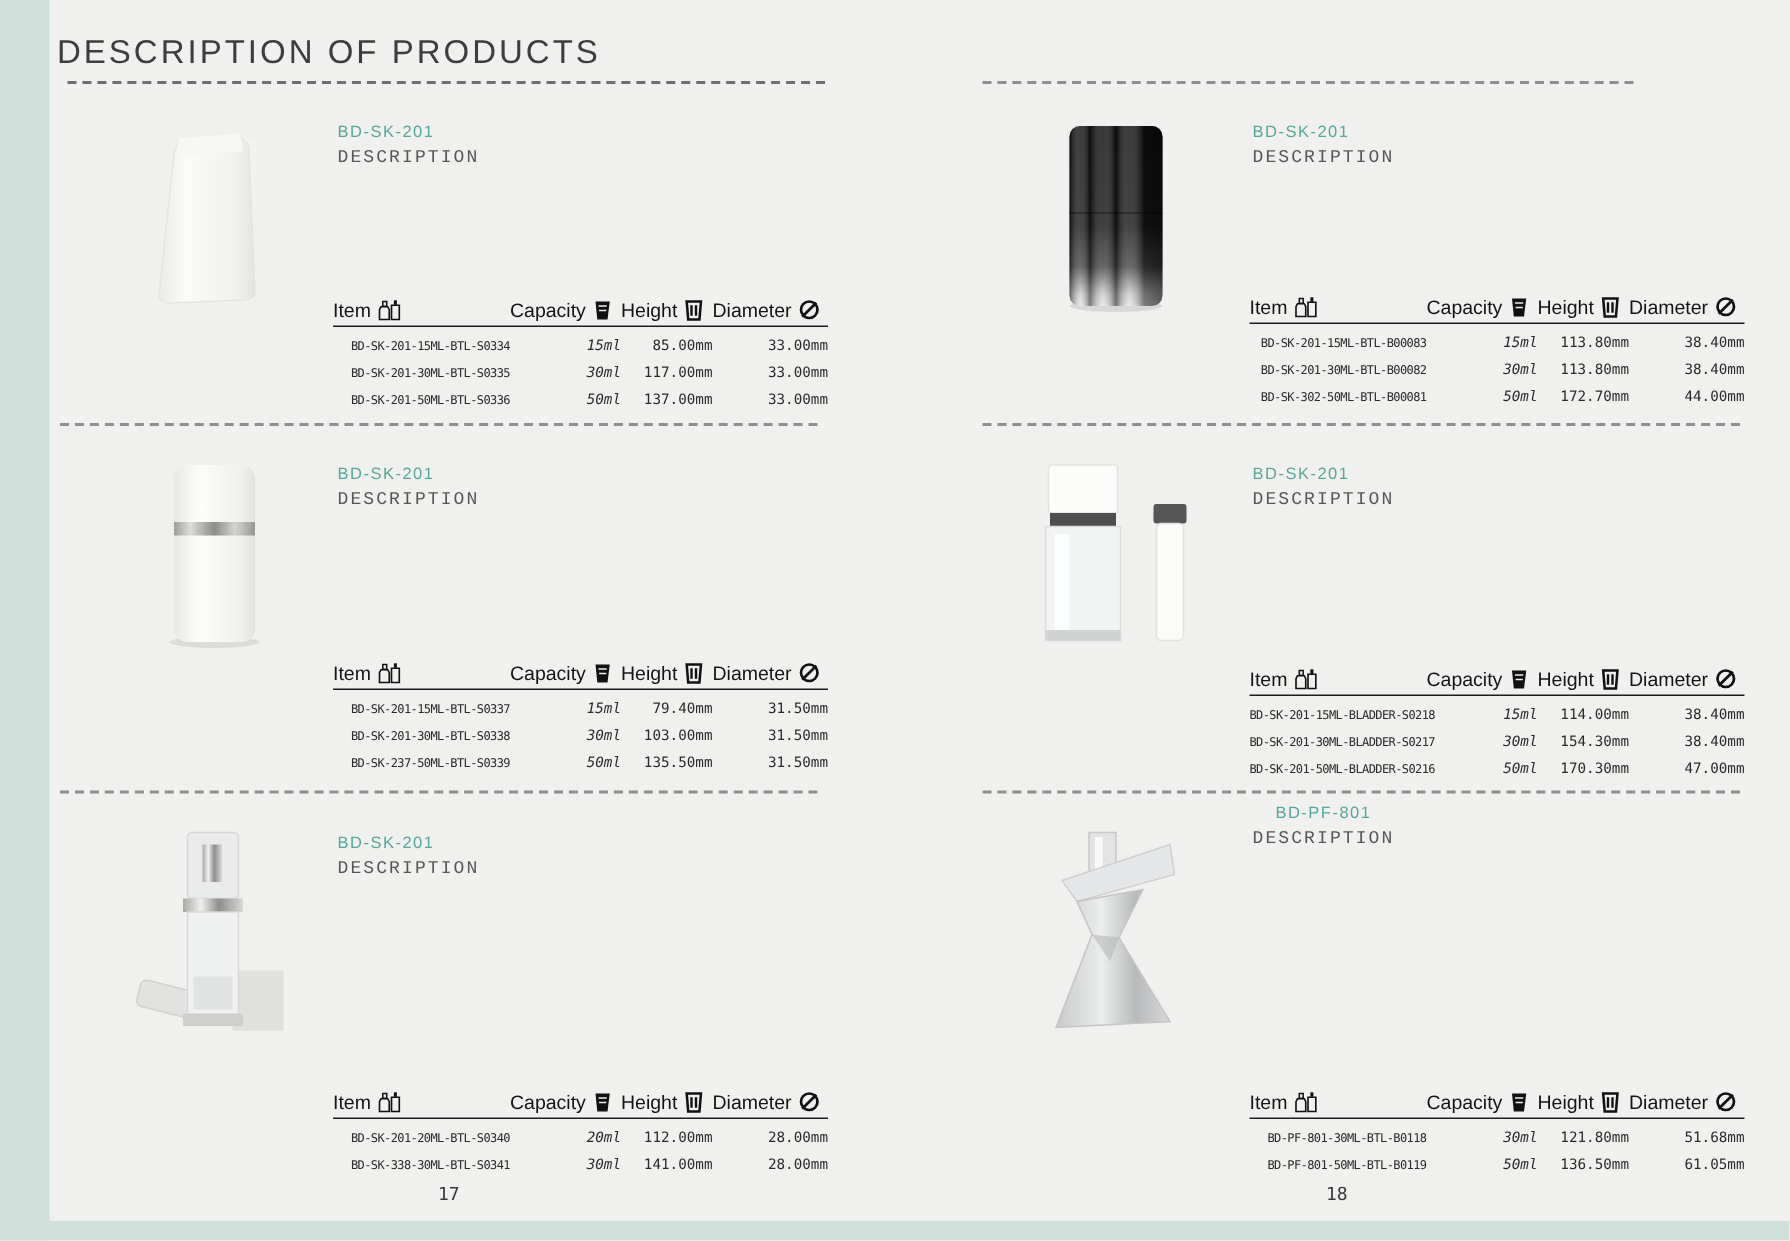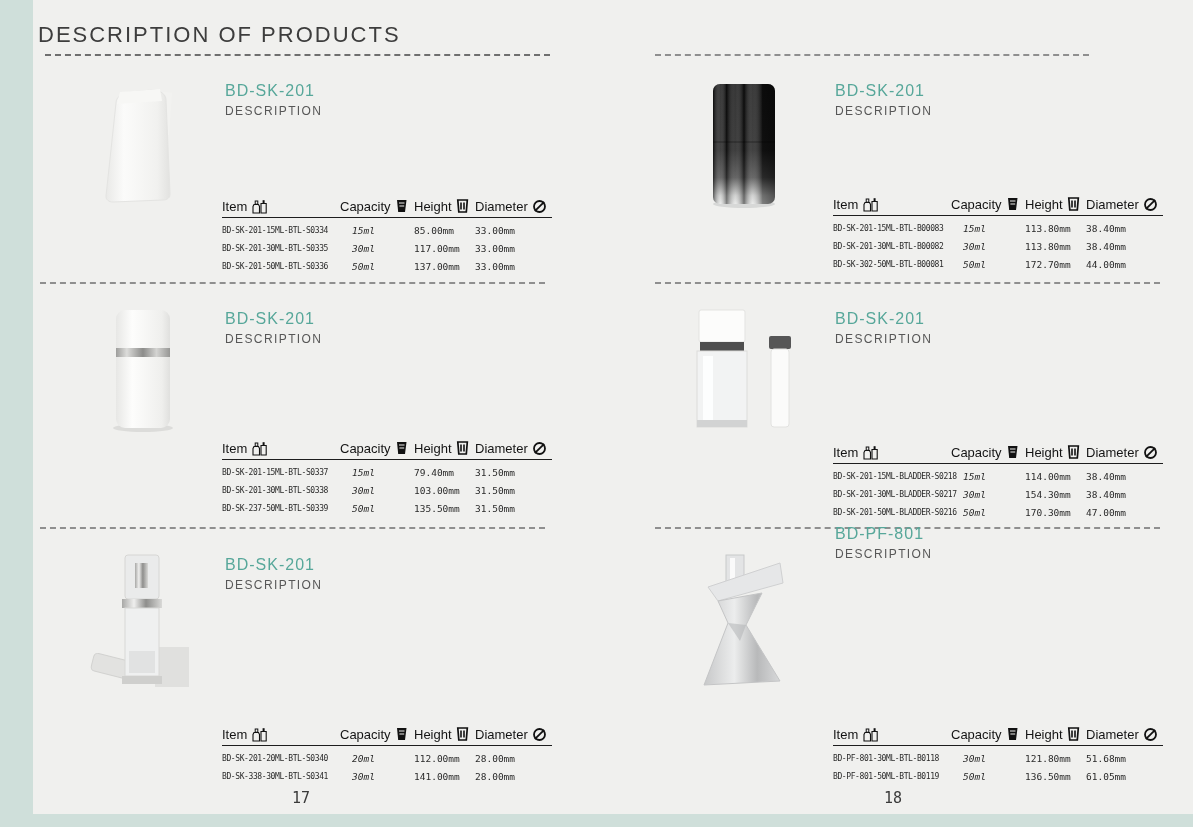--- a/index.html
+++ b/index.html
@@ -14,42 +14,42 @@
   .mint-h { position:absolute; left:0; top:814px; width:1193px; height:13px; background:#cfdfda; }
 
   .title {
     position:absolute; left:38px; top:22px;
     font-size:22px; letter-spacing:2px; color:#3d3d3d; font-weight:500;
   }
   .dash { position:absolute; height:0; border-top:2px dashed #8f8f8f; }
   .dash-dark { border-top:2.5px dashed #6f6f6f; }
 
   .head { position:absolute; }
-  .prod-code { font-size:16px; color:#57a79a; letter-spacing:1px; font-weight:500; }
-  .prod-desc { font-size:12px; color:#575757; letter-spacing:1.4px; margin-top:4px; }
+  .prod-code { font-size:11px; color:#57a79a; letter-spacing:1px; font-weight:500; }
+  .prod-desc { font-size:12px; color:#575757; letter-spacing:1.4px; margin-top:4px;font-family:Liberation Mono, monospace; }
 
   .tbl { position:absolute; width:330px; }
   .thead {
     display:grid; grid-template-columns:118px 74px 61px 77px;
     align-items:end; border-bottom:1.5px solid #1d1d1d; padding-bottom:3px; height:22px;
   }
-  .th { display:flex; align-items:flex-start; gap:4px; font-size:13px; color:#141414; font-weight:500; white-space:nowrap; }
+  .th { display:flex; align-items:flex-end; gap:4px; font-size:13px; color:#141414; font-weight:500; white-space:nowrap; }
   .trow {
     display:grid; grid-template-columns:118px 74px 61px 77px;
-    margin-top:6px; align-items:center; height:12px;
+    margin-top:6px; align-items:center; height:12px;text-align:right;
   }
   .td {
     font-family:"DejaVu Sans Mono", monospace;
     font-size:9.5px; color:#2a2a2a; white-space:nowrap;
   }
   .td.code { font-size:8px; letter-spacing:-0.4px; }
   .td.cap { padding-left:12px;font-style:italic; }
 
   .art { position:absolute; }
-  .pagenum { position:absolute; font-size:15px; color:#3a3a3a; font-family:"DejaVu Sans Mono", monospace; }
+  .pagenum { position:absolute; font-size:12px; color:#3a3a3a; font-family:"DejaVu Sans Mono", monospace; }
 </style>
 </head>
 <body>
 
 <div class="mint-v"></div>
 <div class="mint-h"></div>
 
 <div class="title">DESCRIPTION OF PRODUCTS</div>
 <div class="dash dash-dark" style="left:45px; top:54px; width:505px;"></div>
 <div class="dash" style="left:655px; top:54px; width:434px;"></div>
@@ -192,21 +192,21 @@
   <div class="prod-desc">DESCRIPTION</div>
 </div>
 <div class="head" style="left:835px; top:82px;">
   <div class="prod-code">BD-SK-201</div>
   <div class="prod-desc">DESCRIPTION</div>
 </div>
 <div class="head" style="left:835px; top:310px;">
   <div class="prod-code">BD-SK-201</div>
   <div class="prod-desc">DESCRIPTION</div>
 </div>
-<div class="head" style="left:835px; top:525px;">
+<div class="head" style="left:835px; top:536px;text-align:center;">
   <div class="prod-code">BD-PF-801</div>
   <div class="prod-desc">DESCRIPTION</div>
 </div>
 
 <div class="tbl" style="left:222px; top:196px;">
   <div class="thead">
     <div class="th">
         <span>Item</span>
       <svg width="17" height="15" viewBox="0 0 17 15">
           <path d="M3 5.5 h4.5 l1 2 v6.5 h-6.5 v-6.5 z" fill="none" stroke="#111" stroke-width="1.1"></path>

